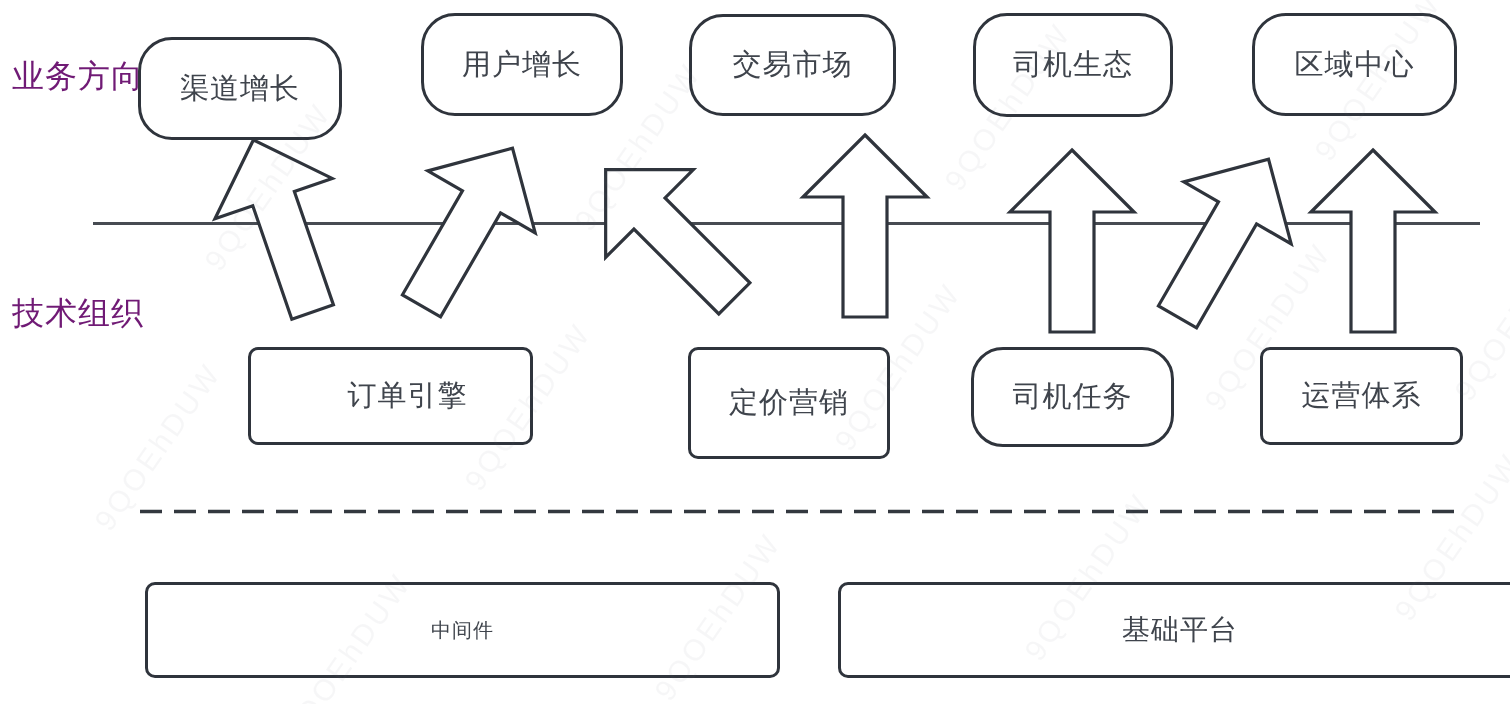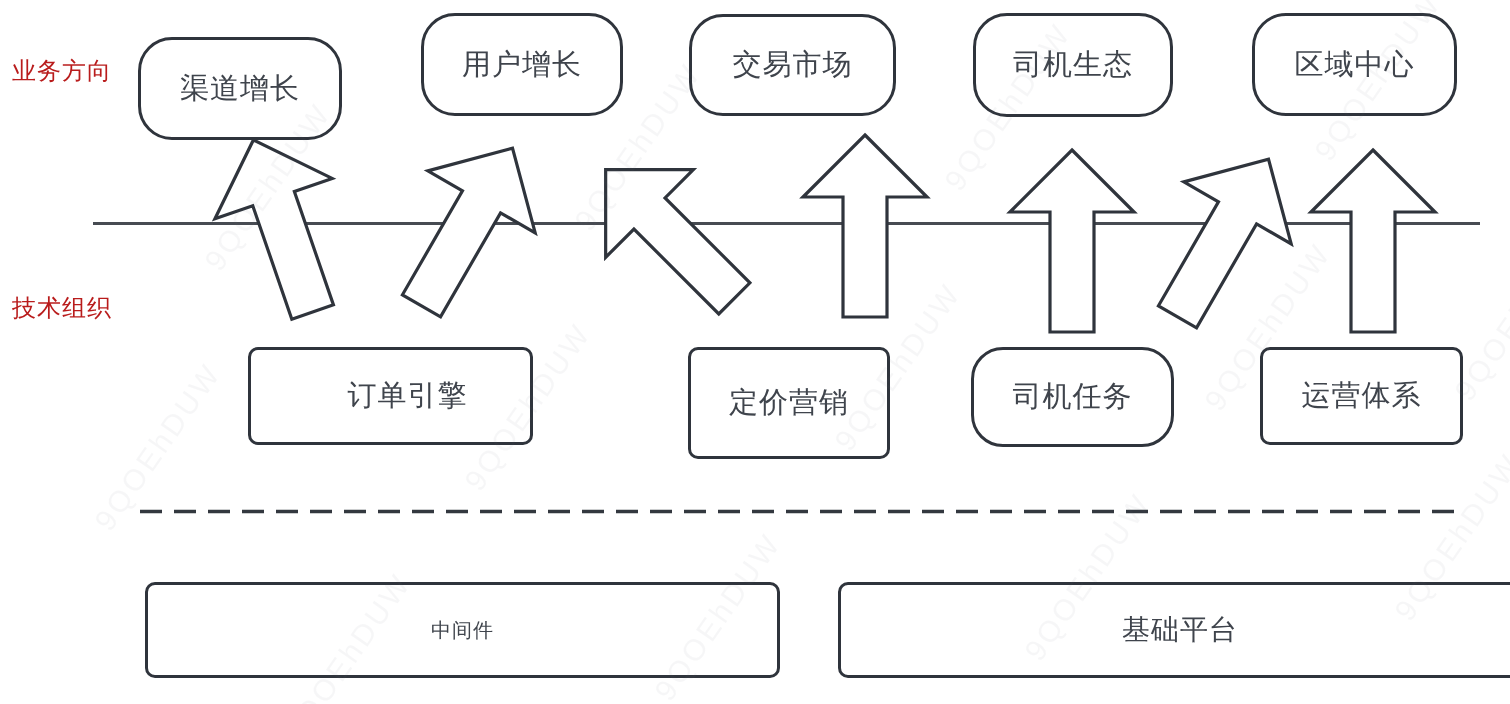--- a/index.html
+++ b/index.html
@@ -20,23 +20,23 @@
     display:flex;align-items:center;justify-content:center;
     font-size:29px;
     letter-spacing:1px;
     color:#3f444c;
     z-index:2;
   }
   .pill{border-radius:34px;}
   .box{border-radius:10px;}
   .row-label{
     position:absolute;
-    font-size:24px;
+    font-size:32px;
     letter-spacing:1px;
-    color:#b91c1c;
+    color:#701a75;
     z-index:2;
     white-space:nowrap;
   }
   .watermark{
     position:absolute;
     z-index:5;
     font-size:30px;
     letter-spacing:3px;
     color:#6b7280;
     opacity:0.055;

